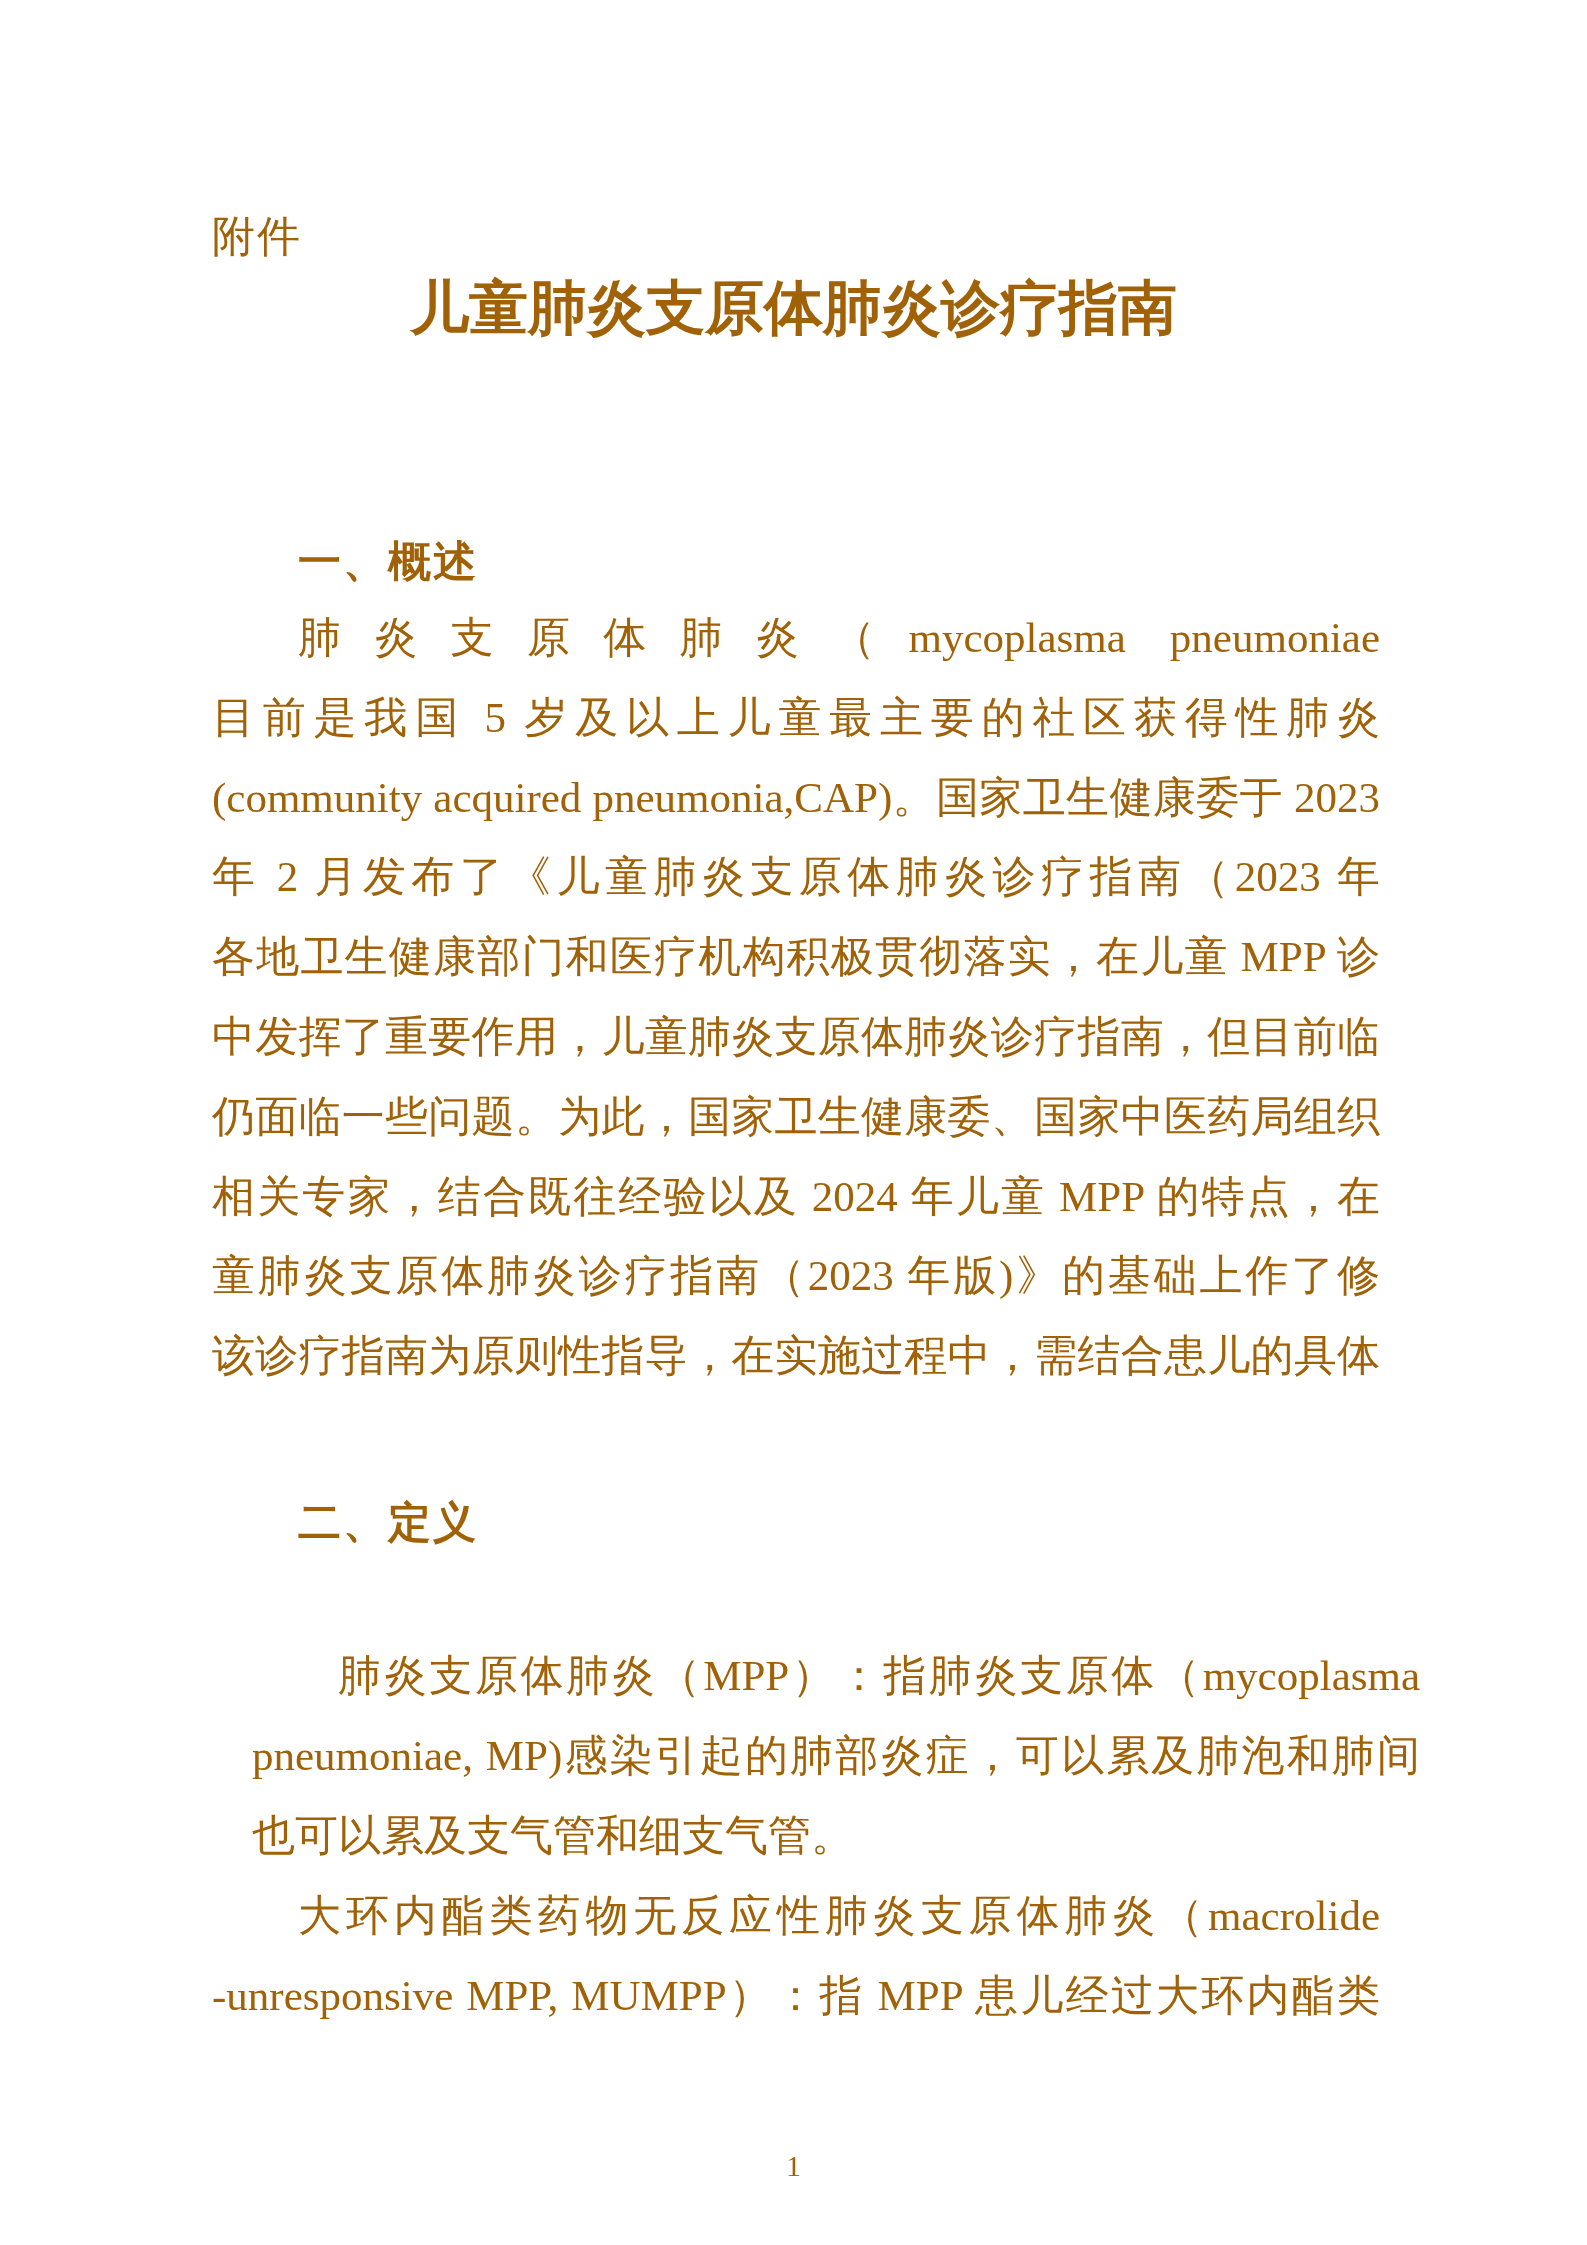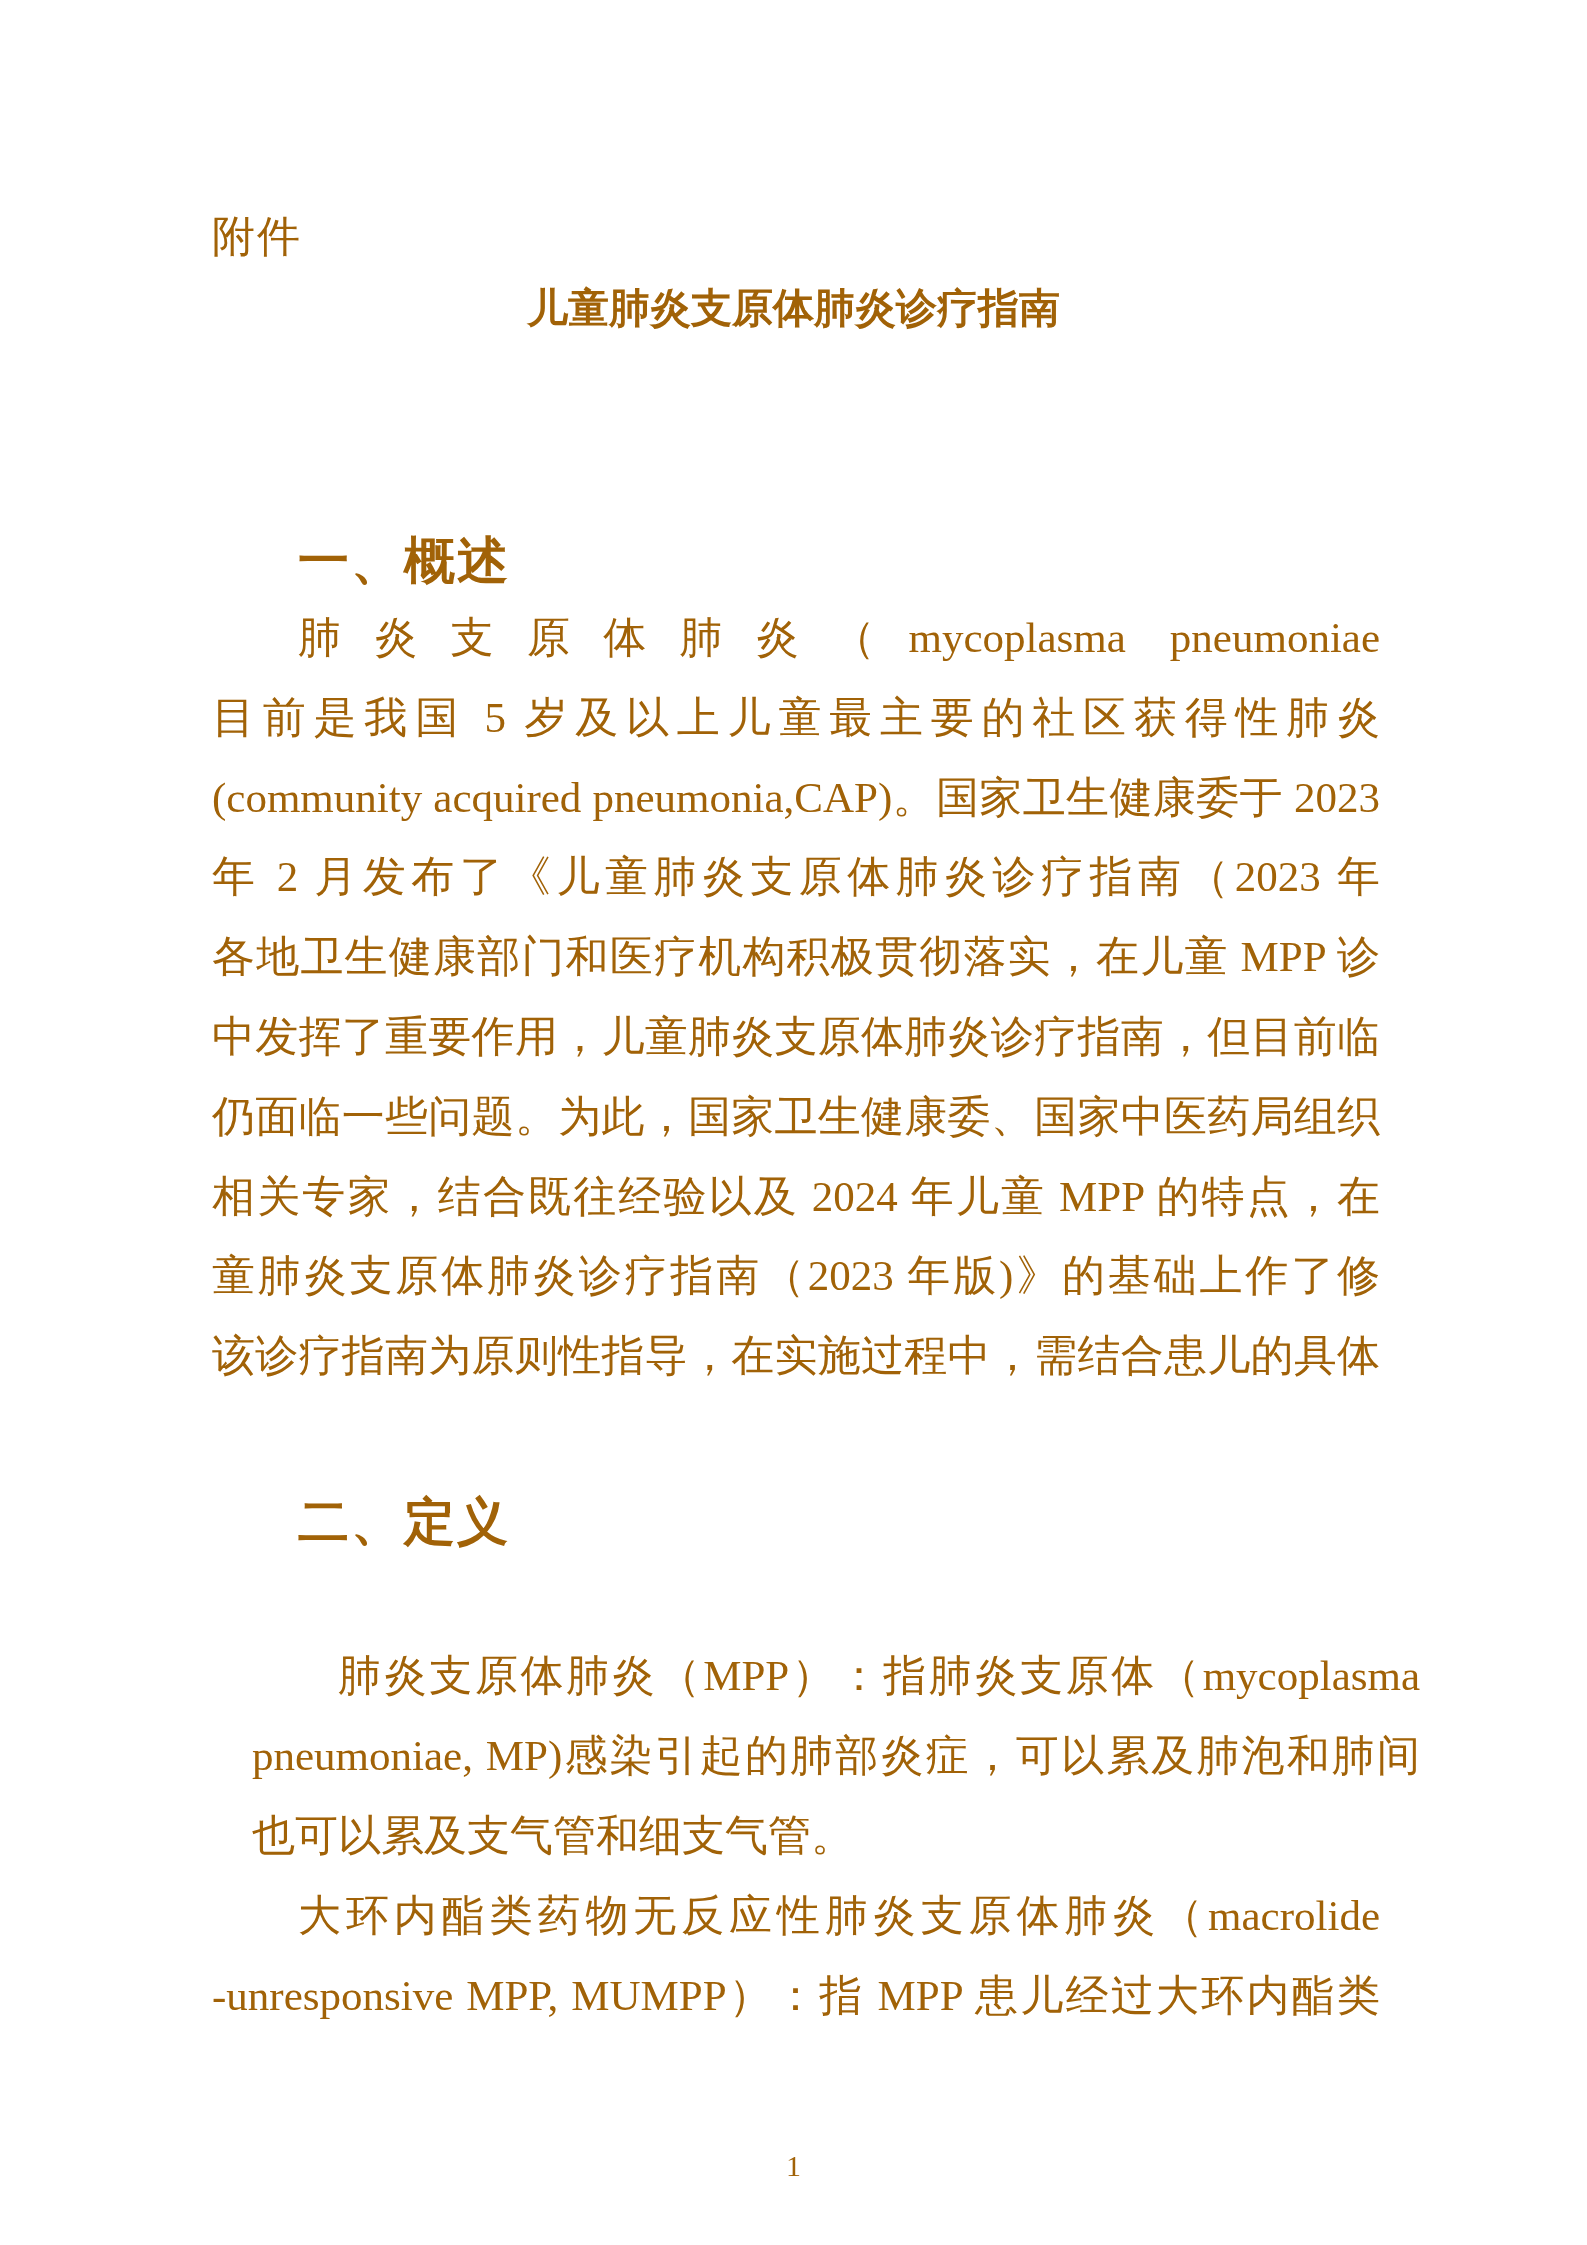--- a/index.html
+++ b/index.html
@@ -26,32 +26,32 @@
     letter-spacing: 2px;
   }
   .title-block {
     position: absolute;
     left: 0;
     top: 263px;
     width: 1587px;
     text-align: center;
     font-family: "Liberation Serif", "DejaVu Serif", serif;
     font-weight: bold;
-    font-size: 41px;
+    font-size: 59px;
     line-height: 90px;
   }
   .section-heading {
     position: absolute;
     left: 212px;
     width: 1168px;
     padding-left: 86px;
     box-sizing: content-box;
     font-family: "Liberation Sans", "DejaVu Sans", sans-serif;
     font-weight: bold;
-    font-size: 51px;
+    font-size: 43px;
     line-height: 60px;
     letter-spacing: 2px;
   }
   .heading-overview   { top: 531px; }
   .heading-definitions{ top: 1492px; }
   .para {
     position: absolute;
     left: 212px;
     width: 1168px;
     font-size: 43px;

